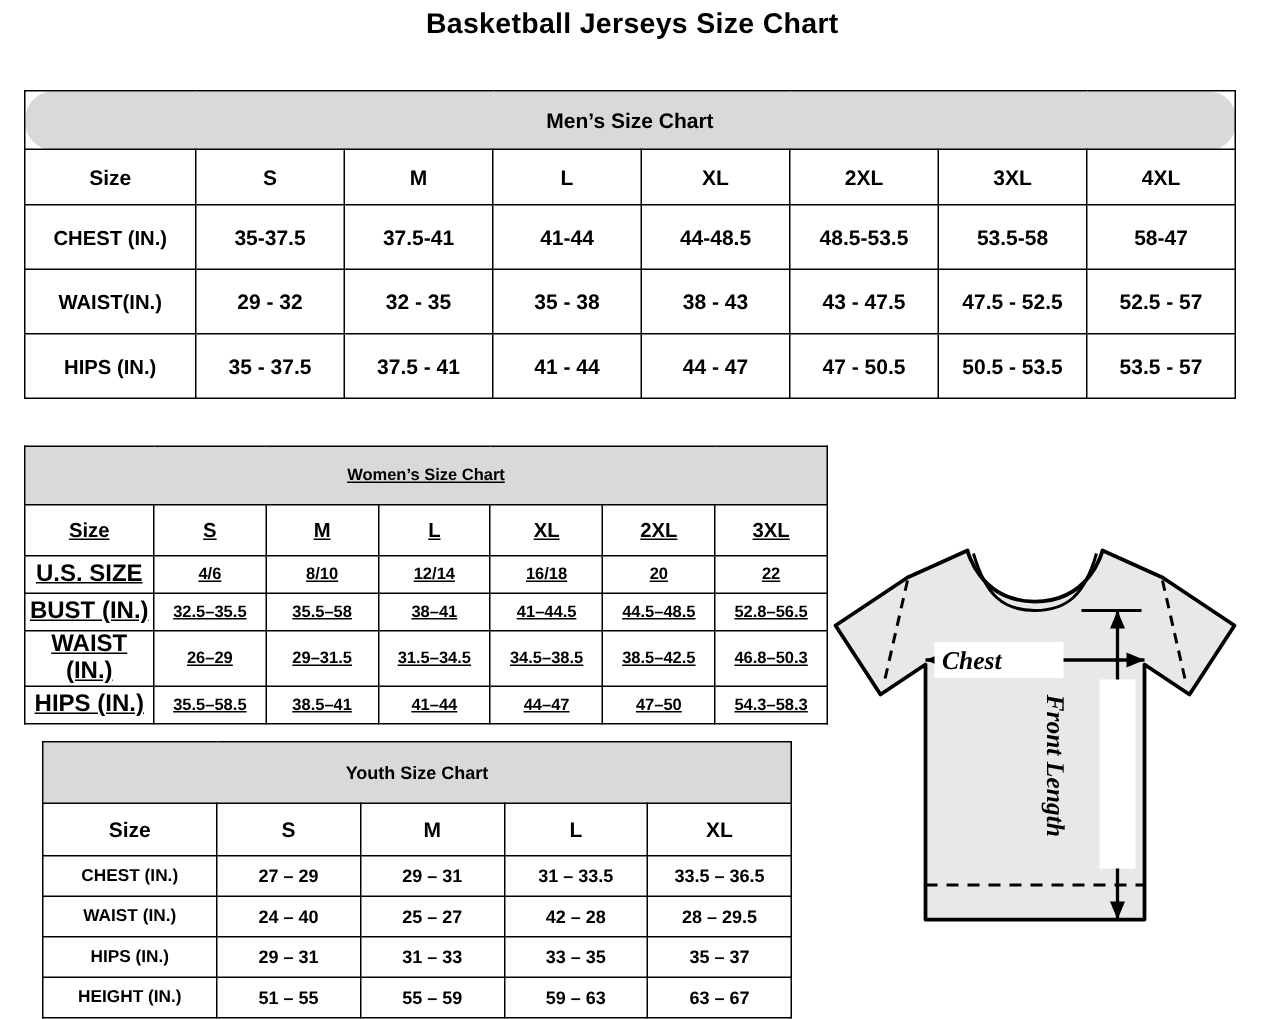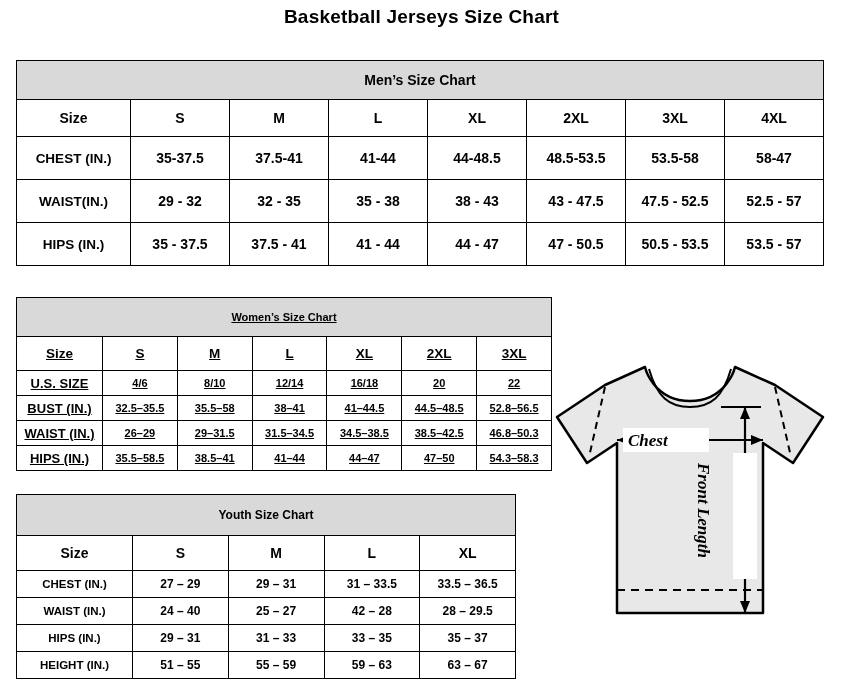--- a/index.html
+++ b/index.html
@@ -50,44 +50,44 @@
   }
 
   
   #mens-chart {
     position: absolute;
     left: 16px;
     top: 60px;
     width: 808px;
   }
   #mens-chart table { width: 808px; }
-  #mens-chart .caption-cell { height: 38px; }
+  #mens-chart .caption-cell { height: 38px; border-radius: 18px; }
   #mens-chart .header-row td { height: 36px; }
   #mens-chart tbody tr td { height: 42px; font-size: 14px; }
   #mens-chart td.rowlabel { font-size: 13.5px; }
   #mens-chart col.c0 { width: 114px; }
 
   
   #womens-chart {
     position: absolute;
     left: 16px;
     top: 297px;
     width: 536px;
   }
   #womens-chart table { width: 536px; text-decoration: underline; }
   #womens-chart .caption-cell { height: 38px; }
   #womens-chart .header-row td { height: 33px; font-size: 13.5px; }
   #womens-chart tbody tr td { height: 24px; font-size: 11px; }
-  #womens-chart td.rowlabel { font-size: 13px; }
+  #womens-chart td.rowlabel { font-size: 16px; }
   #womens-chart col.c0 { width: 86px; }
 
   
   #youth-chart {
     position: absolute;
-    left: 16px;
+    left: 28px;
     top: 494px;
     width: 548px;
   }
   #youth-chart table { width: 500px; }
   #youth-chart .caption-cell { height: 40px; }
   #youth-chart .header-row td { height: 34px; font-size: 14px; }
   #youth-chart tbody tr td { height: 26px; font-size: 12px; }
   #youth-chart td.rowlabel { font-size: 11.5px; }
   #youth-chart col.c0 { width: 116px; }
 

